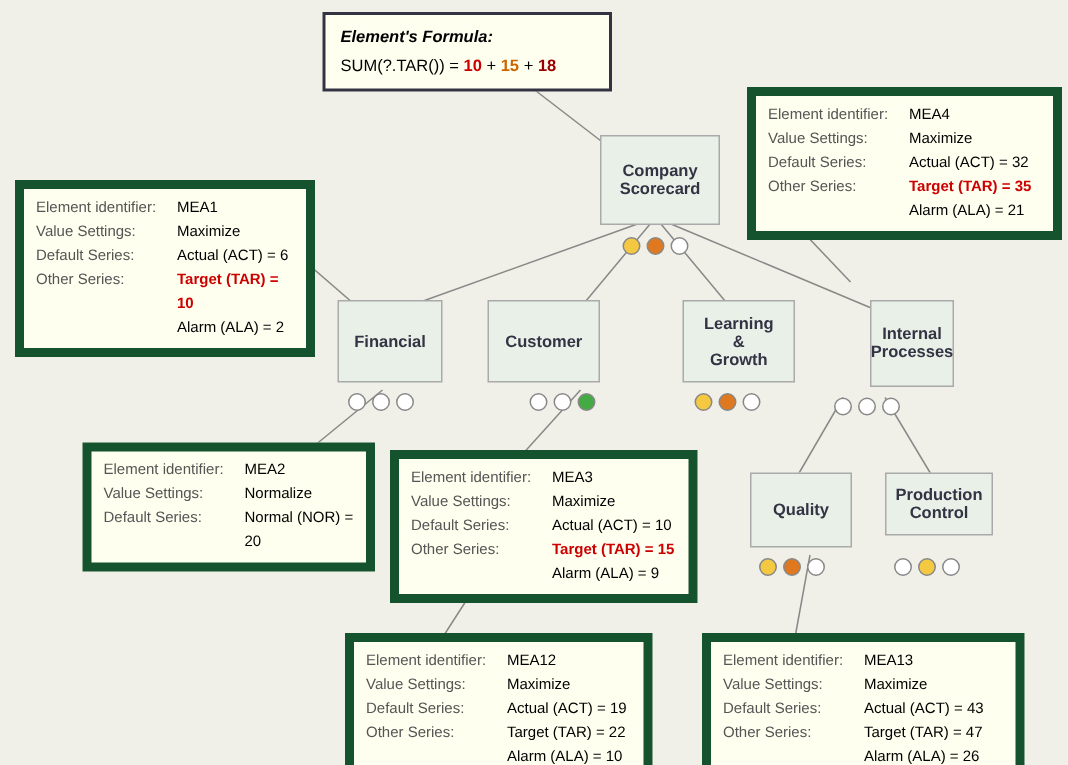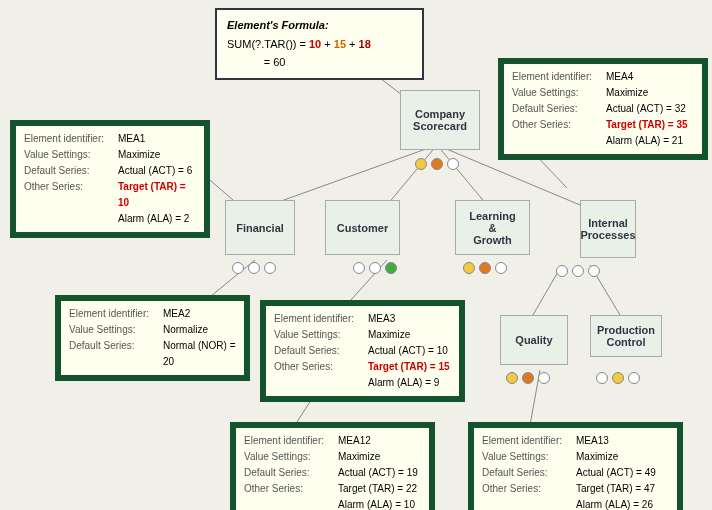--- a/index.html
+++ b/index.html
@@ -128,26 +128,25 @@
 
   <line x1="510" y1="128" x2="567" y2="188"></line>
 
   <defs>
     <marker id="arrow" markerWidth="8" markerHeight="8" refX="6" refY="3" orient="auto">
       <path d="M0,0 L0,6 L8,3 z" fill="#888"></path>
     </marker>
   </defs>
 </svg>
 
-<div class="formula-box" style="left:215px; top:8px; width:209px;">
+<div class="formula-box" style="left:215px; top:8px; width:193px;">
   <div class="title">Element's Formula:</div>
   <div>
     SUM(?.TAR()) = <span class="red">10</span> + <span class="orange">15</span> + <span class="darkred">18</span>
   </div>
-  <div>&nbsp;&nbsp;&nbsp;&nbsp;&nbsp;&nbsp;&nbsp;&nbsp;&nbsp;&nbsp;&nbsp;&nbsp;= 60</div>
 </div>
 
 <div class="node-box" style="left:400px; top:90px; width:80px; height:60px;">Company<br>Scorecard</div>
 
 <div class="dots" style="left:415px; top:158px;">
   <div class="dot yellow"></div>
   <div class="dot orange"></div>
   <div class="dot white"></div>
 </div>
 
@@ -310,21 +309,21 @@
   <div class="row">
     <span class="label">Element identifier:</span>
     <span class="value">MEA13</span>
   </div>
   <div class="row">
     <span class="label">Value Settings:</span>
     <span class="value">Maximize</span>
   </div>
   <div class="row">
     <span class="label">Default Series:</span>
-    <span class="value">Actual (ACT) = 49</span>
+    <span class="value">Actual (ACT) = 43</span>
   </div>
   <div class="row">
     <span class="label">Other Series:</span>
     <span class="value">Target (TAR) = 47</span>
   </div>
   <div class="row">
     <span class="label"></span>
     <span class="value">Alarm (ALA) = 26</span>
   </div>
 </div>

